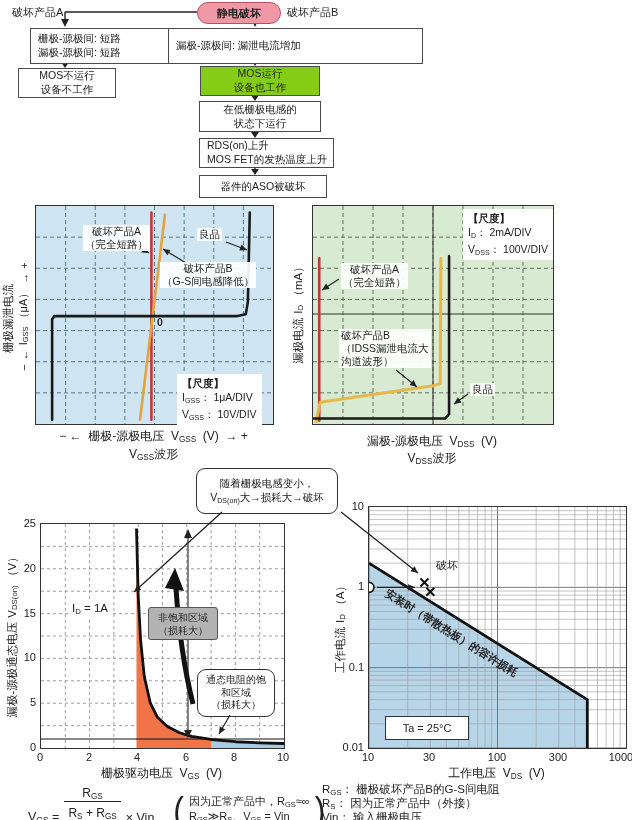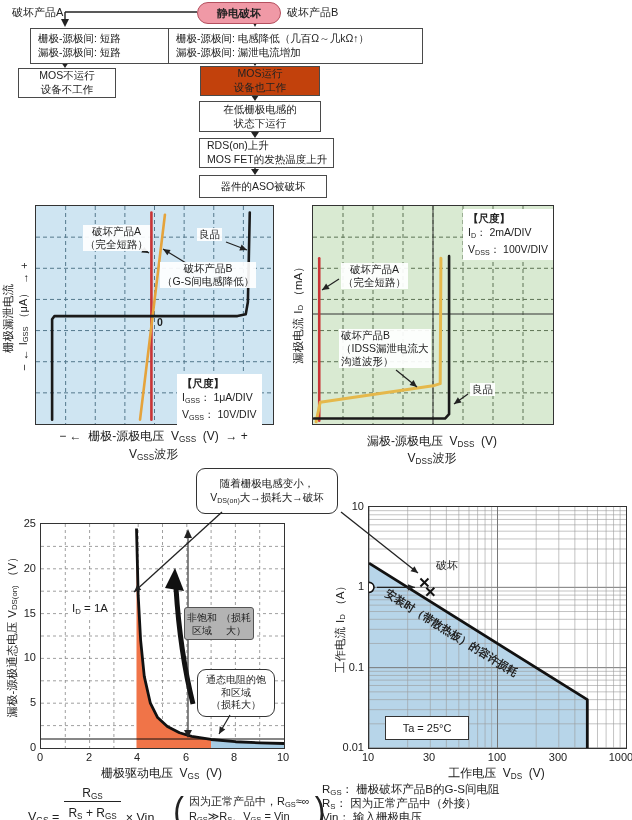--- a/index.html
+++ b/index.html
@@ -3,43 +3,43 @@
 <meta charset="utf-8">
 <style>
   html,body{margin:0;padding:0;}
   body{width:632px;height:820px;position:relative;background:#ffffff;
        font-family:"Liberation Sans",sans-serif;color:#222;overflow:hidden;}
   .box{position:absolute;border:1.3px solid #4a4a4a;background:#fff;
        font-size:10.5px;line-height:1.3;display:flex;flex-direction:column;
        justify-content:center;}
   .box.center{align-items:center;text-align:center;}
   .box.left{align-items:flex-start;padding-left:7px;}
-  .pink{background:#c2410c;}
+  .pink{background:#84cc16;}
   .oval{position:absolute;background:#f099a6;border:1.6px solid #b5505f;
         border-radius:11px;font-size:11px;font-weight:bold;display:flex;
         align-items:center;justify-content:center;}
   .flowlabel{position:absolute;font-size:11px;}
   .panel{position:absolute;border:1.6px solid #333;}
   .panel svg{position:absolute;left:0;top:0;}
   .wlbl{position:absolute;background:rgba(255,255,255,.92);font-size:10.5px;
         line-height:1.25;padding:0 2px;text-align:center;white-space:nowrap;}
   .vlabel{position:absolute;transform:rotate(-90deg);transform-origin:center;
           white-space:nowrap;font-size:11.5px;display:flex;align-items:center;
           justify-content:center;gap:4px;}
   .sb{font-size:0.68em;vertical-align:-0.25em;letter-spacing:0;}
   .tick{position:absolute;font-size:11px;}
   .tick.r{text-align:right;}
   .tick.c{text-align:center;}
   .axlbl{position:absolute;font-size:12px;text-align:center;white-space:nowrap;}
   .bubble{position:absolute;border:1.5px solid #333;border-radius:9px;background:#fff;
           font-size:10.5px;line-height:1.35;display:flex;flex-direction:column;
           align-items:center;justify-content:center;text-align:center;}
   .graybox{position:absolute;background:#b3b3b3;border:1.4px solid #555;border-radius:3px;
-           font-size:10px;line-height:1.3;display:flex;flex-direction:row;
-           align-items:center;justify-content:center;text-align:center;margin-left:36px;}
+           font-size:10px;line-height:1.3;display:flex;flex-direction:column;
+           align-items:center;justify-content:center;text-align:center;}
   .scalebox{position:absolute;background:#fff;font-size:10.5px;line-height:1.35;
             padding:2px 5px;white-space:nowrap;}
   .scalebox .t{font-weight:bold;}
   .formula{position:absolute;display:flex;align-items:flex-end;font-size:12.5px;gap:5px;}
   .frac{display:inline-flex;flex-direction:column;align-items:center;font-size:12px;}
   .frac .num{padding:0 4px;}
   .frac .den{border-top:1.3px solid #222;padding:4px 4px;}
   .bigparen{font-size:32px;font-weight:300;line-height:30px;transform:scaleY(1.15);}
   .note{display:flex;flex-direction:column;font-size:11px;line-height:1.3;}
   .legrow{position:absolute;font-size:11.5px;white-space:nowrap;}
@@ -74,21 +74,20 @@
 
 <div class="flowlabel" style="left:12px;top:5px">破坏产品A</div>
 <div class="oval" style="left:197px;top:2px;width:82px;height:20px">静电破坏</div>
 <div class="flowlabel" style="left:287px;top:5px">破坏产品B</div>
 
 <div class="box left" style="left:30px;top:28px;width:134px;height:34px">
   <span>栅极-源极间: 短路</span>
   <span>漏极-源极间: 短路</span>
 </div>
 <div class="box left" style="left:168px;top:28px;width:246px;height:34px">
-  <span>栅极-源极间: 电感降低（几百Ω～几kΩ↑）</span>
   <span>漏极-源极间: 漏泄电流增加</span>
 </div>
 <div class="box center" style="left:18px;top:68px;width:96px;height:28px">
   <span>MOS不运行</span>
   <span>设备不工作</span>
 </div>
 <div class="box center pink" style="left:200px;top:66px;width:118px;height:28px">
   <span>MOS运行</span>
   <span>设备也工作</span>
 </div>

